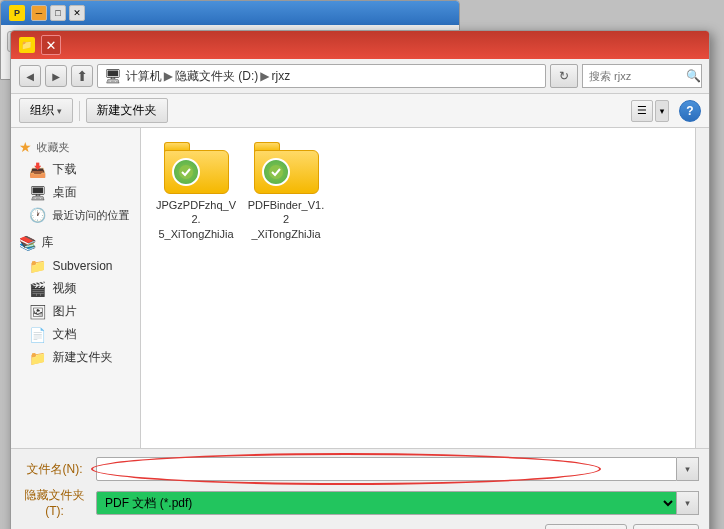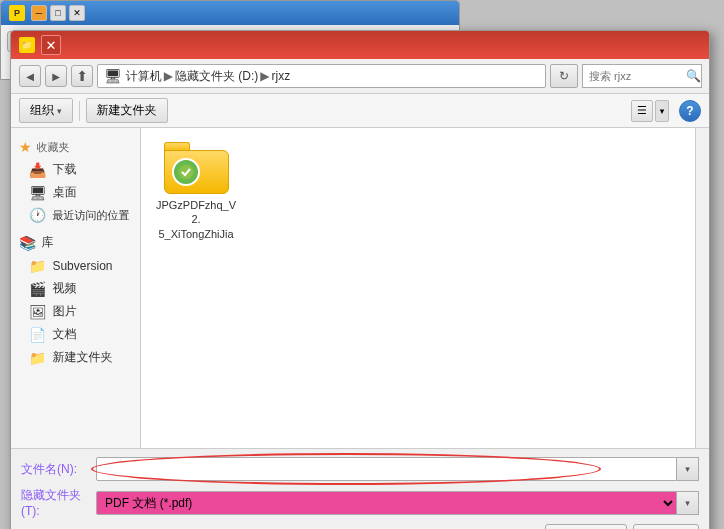--- a/index.html
+++ b/index.html
@@ -305,42 +305,42 @@
       padding: 8px 10px;
       background: #f0f0f0;
     }
     .form-row {
       display: flex;
       align-items: center;
       margin-bottom: 6px;
     }
     .form-label {
       width: 75px;
-      text-align: left;
+      text-align: center;
       padding-right: 8px;
       font-size: 12px;
-      color: #8b5cf6;
+      color: #a16207;
     }
     .form-input {
       flex: 1;
       height: 24px;
       border: 1px solid #aaa;
       border-radius: 2px;
       padding: 0 6px;
       font-size: 12px;
       background: white;
     }
     .form-select {
       flex: 1;
       height: 24px;
       border: 1px solid #aaa;
       border-radius: 2px;
       padding: 0 4px;
       font-size: 12px;
-      background: #ec4899;
+      background: #22c55e;
     }
     .dropdown-arrow {
       width: 22px; height: 24px;
       background: linear-gradient(to bottom, #f0f0f0, #ddd);
       border: 1px solid #aaa;
       border-left: none;
       display: flex; align-items: center; justify-content: center;
       font-size: 9px; color: #555;
       cursor: pointer;
     }
@@ -522,20 +522,33 @@
             <div class="green-badge">
               <svg width="16" height="16" viewBox="0 0 16 16">
                 <circle cx="8" cy="8" r="7" fill="#8bc34a"></circle>
                 <path d="M4 8 L7 11 L12 5" stroke="white" stroke-width="2" fill="none"></path>
               </svg>
             </div>
           </div>
           <div class="file-label">JPGzPDFzhq_V2.<br>5_XiTongZhiJia</div>
         </div>
 
+        <div class="file-item">
+          <div style="position:relative;width:65px;height:52px;">
+            <div class="folder-tab"></div>
+            <div class="folder-body"></div>
+            <div class="green-badge">
+              <svg width="16" height="16" viewBox="0 0 16 16">
+                <circle cx="8" cy="8" r="7" fill="#8bc34a"></circle>
+                <path d="M4 8 L7 11 L12 5" stroke="white" stroke-width="2" fill="none"></path>
+              </svg>
+            </div>
+          </div>
+          <div class="file-label">PDFBinder_V1.2<br>_XiTongZhiJia</div>
+        </div>
 
 
 
       </div>
 
       <div class="scrollbar"></div>
     </div>
   </div>
 
   <div class="bottom">

